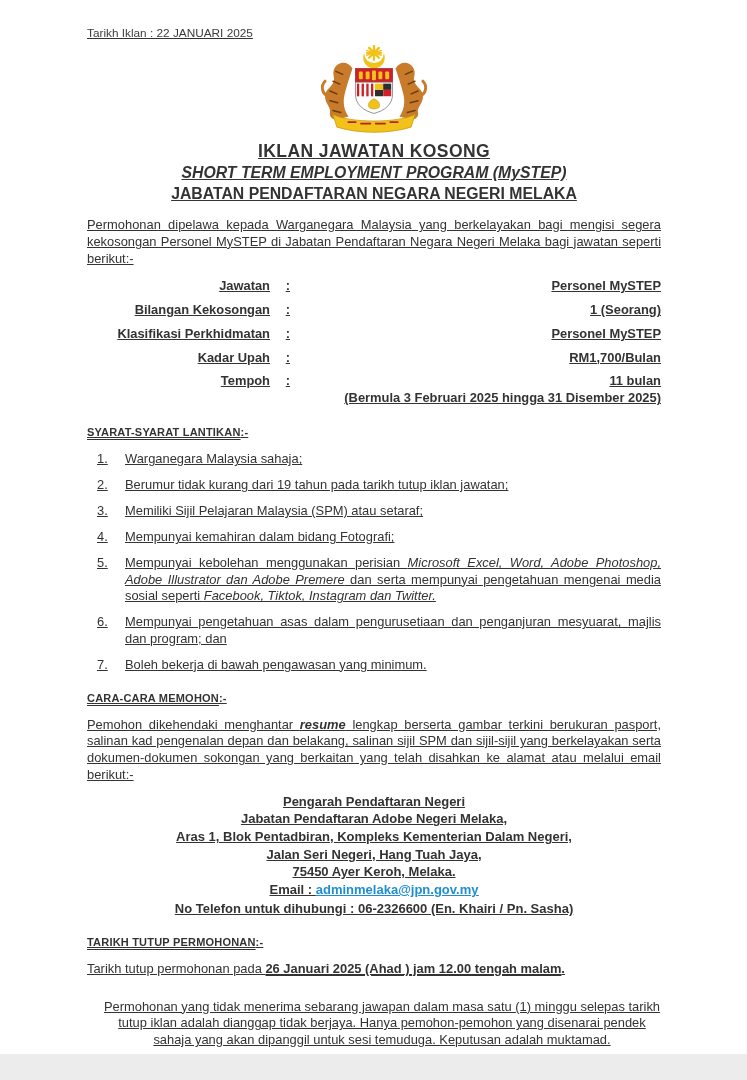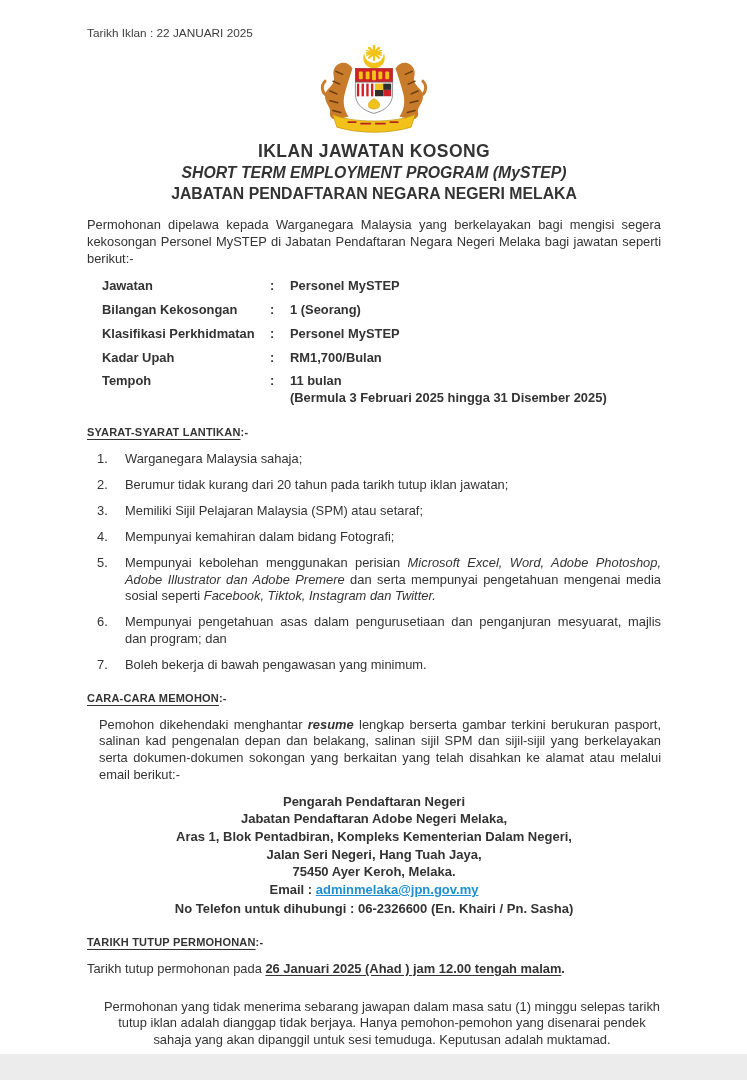--- a/index.html
+++ b/index.html
@@ -16,41 +16,42 @@
     color:var(--ink);
     position:relative;
     overflow:hidden;
   }
   .page{
     position:absolute;inset:0;
     padding:26px 86px 2px 87px;
     box-sizing:border-box;
     font-size:12.9px;
     line-height:1.3;
+    text-decoration:underline;
   }
   .date-line{font-size:11.8px;color:#3d3d3d;margin:0 0 4px 0;}
   .crest-wrap{text-align:center;margin-top:0;}
   .titles{text-align:center;margin-top:3px;}
   .t1{font-size:17.5px;font-weight:bold;letter-spacing:.4px;line-height:1.25;}
   .t2{font-size:15.8px;font-weight:bold;font-style:italic;line-height:1.3;}
   .t3{font-size:15.8px;font-weight:bold;line-height:1.3;}
   .intro{margin:13px 0 0 0;text-align:justify;}
   .details{margin-top:11px;padding-left:15px;}
-  .drow{display:flex;margin-bottom:7px;font-weight:bold;}
+  .drow{display:flex;margin-bottom:7px;font-weight:bold;text-align:right;}
   .dlabel{flex:0 0 168px;}
   .dcolon{flex:0 0 20px;}
   .dvalue{flex:1;}
   .dvalue2{font-weight:bold;}
   .sec{font-size:11px;font-weight:bold;margin:18px 0 0 0;letter-spacing:.2px;}
   .sec-u{text-decoration:underline;text-underline-offset:2.5px;}
   .req-list{margin-top:12px;padding-left:10px;}
   .req-item{display:flex;margin-bottom:9.5px;line-height:1.28;}
   .req-num{flex:0 0 28px;}
   .req-text{flex:1;text-align:justify;}
-  .para{margin:11px 0 0 12px;text-align:justify;}
+  .para{margin:11px 0 0 0;text-align:justify;}
   .addr{margin-top:9px;text-align:center;font-weight:bold;font-size:13px;line-height:1.36;}
   .addr a{color:var(--link);text-decoration:underline;font-weight:bold;margin-top:18px;}
   .phone{margin-top:1px;}
   .close-date{margin:11px 0 0 0;}
   .closing{margin:21px 0 0 16px;text-align:center;line-height:1.3;}
   .it{font-style:italic;}
   .bd{font-weight:bold;}
   .un{text-decoration:underline;text-underline-offset:2px;}
   .sig{width:250px;margin:2px -48px 0 auto;text-align:center;}
   .sig svg{display:block;margin:0 auto;}
@@ -155,21 +156,21 @@
 
   <h3 class="sec"><span class="sec-u">SYARAT-SYARAT LANTIKAN</span><span>:-</span></h3>
 
   <div class="req-list">
       <div class="req-item">
         <span class="req-num">1.</span>
         <div class="req-text"><span>Warganegara Malaysia sahaja;</span></div>
       </div>
       <div class="req-item">
         <span class="req-num">2.</span>
-        <div class="req-text"><span>Berumur tidak kurang dari 20 tahun pada tarikh tutup iklan jawatan;</span></div>
+        <div class="req-text"><span>Berumur tidak kurang dari 19 tahun pada tarikh tutup iklan jawatan;</span></div>
       </div>
       <div class="req-item">
         <span class="req-num">3.</span>
         <div class="req-text"><span>Memiliki Sijil Pelajaran Malaysia (SPM) atau setaraf;</span></div>
       </div>
       <div class="req-item">
         <span class="req-num">4.</span>
         <div class="req-text"><span>Mempunyai kemahiran dalam bidang Fotografi;</span></div>
       </div>
       <div class="req-item">

